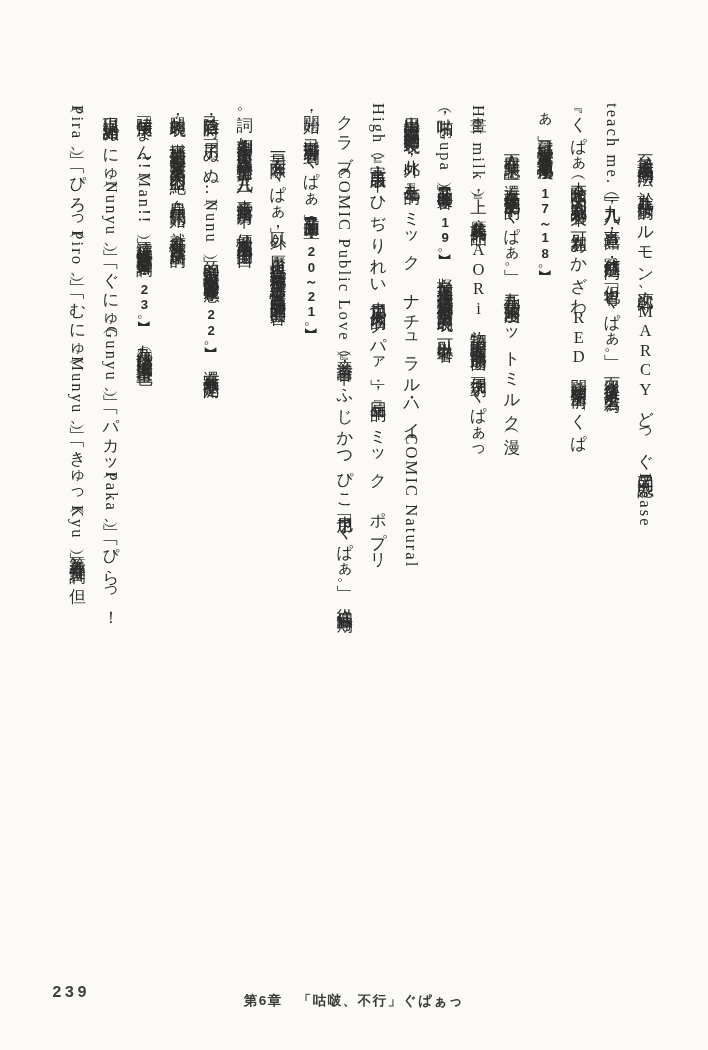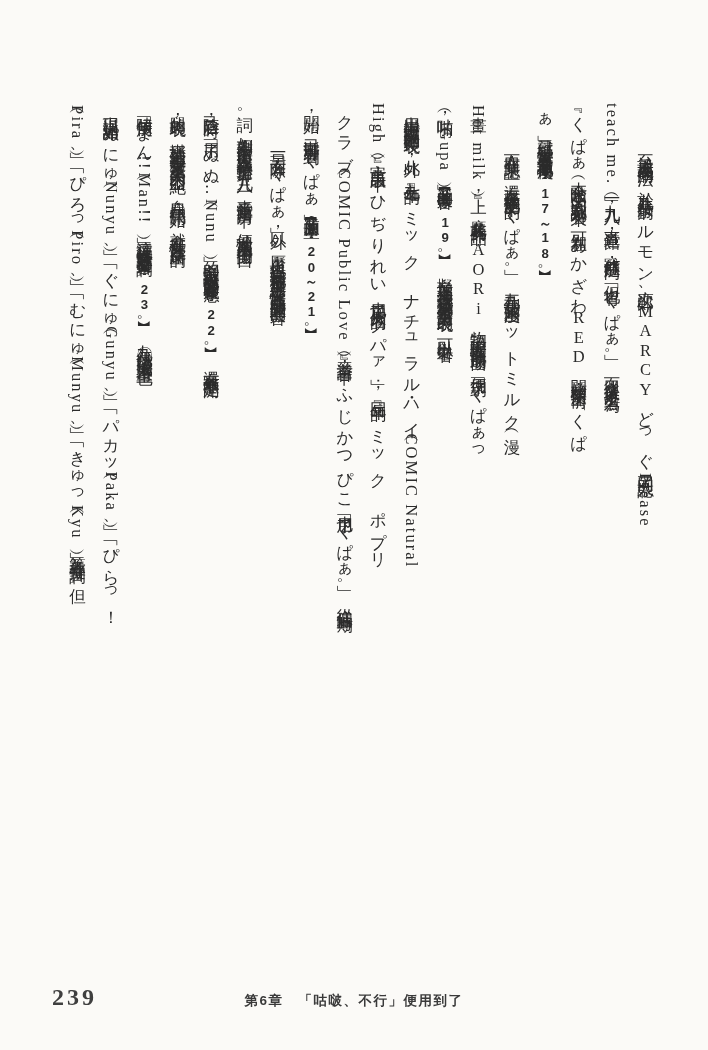--- a/index.html
+++ b/index.html
@@ -64,22 +64,22 @@
     font-family: "Liberation Sans", "DejaVu Sans", sans-serif;
     font-size: 13.5px;
     font-weight: bold;
     letter-spacing: 1.5px;
     color: #3a3a3a;
   }
   .page-number {
     position: absolute;
     left: 52px;
     top: 984px;
-    font-family: Liberation Serif, serif;
-    font-size: 24px;
+    font-family: Liberation Mono, monospace;
+    font-size: 16px;
     font-weight: bold;
     letter-spacing: 3px;
     color: #3f3f3f;
   }
 </style>
 </head>
 <body>
 
 <div class="page">
 
@@ -97,17 +97,17 @@
       <div class="line"><span>開始，已漸漸可看到「くぱぁ」的原型</span><span class="figref">【圖6-20～21】</span><span>。</span></div>
       <div class="line indent"><span>另一方面除「くぱぁ」以外，歷史上也出現過其他各種用來形容女性性器或兩腿張開的擬音</span></div>
       <div class="line"><span>詞。如劇畫家・前田俊夫在『欲望輪舞』（一九八三，壹番館書房）中，便於女性用兩手撥開自</span></div>
       <div class="line"><span>己陰唇時，用了「ぬぬ…（</span><span>Nunu</span><span>）」的擬音詞來表現黏膜的存在感</span><span class="figref">【圖6-22】</span><span>。還有雖然不是開</span></div>
       <div class="line"><span>腿的表現，堪稱蘿莉控美少女漫畫第一人的內山亞紀，自八〇年代開始，就會在女性性器露出的</span></div>
       <div class="line"><span>時候使用「まん!!（</span><span>Man!!</span><span>）」這種獨特奇妙的擬音詞</span><span class="figref">【圖6-23】</span><span>。九〇年代以後的成人漫畫上也</span></div>
       <div class="line"><span>出現過諸如「ぬにゅ（</span><span>Nunyu</span><span>）」、「ぐにゅ（</span><span>Gunyu</span><span>）」、「パカッ（</span><span>Paka</span><span>）」、「ぴらっ！</span></div>
       <div class="line"><span>（</span><span>Pira</span><span>）」、「ぴろっ（</span><span>Piro</span><span>）」、「むにゅ（</span><span>Munyu</span><span>）」、「きゅっ（</span><span>Kyu</span><span>）」等各種擬音詞。但</span></div>
     </div>
 
-  <div class="footer">第6章　「咕啵、不行」便用到了</div>
+  <div class="footer">第6章　「咕啵、不行」ぐぱぁっ</div>
 
   <div class="page-number">239</div>
 
 </div>
 
 </body></html>

